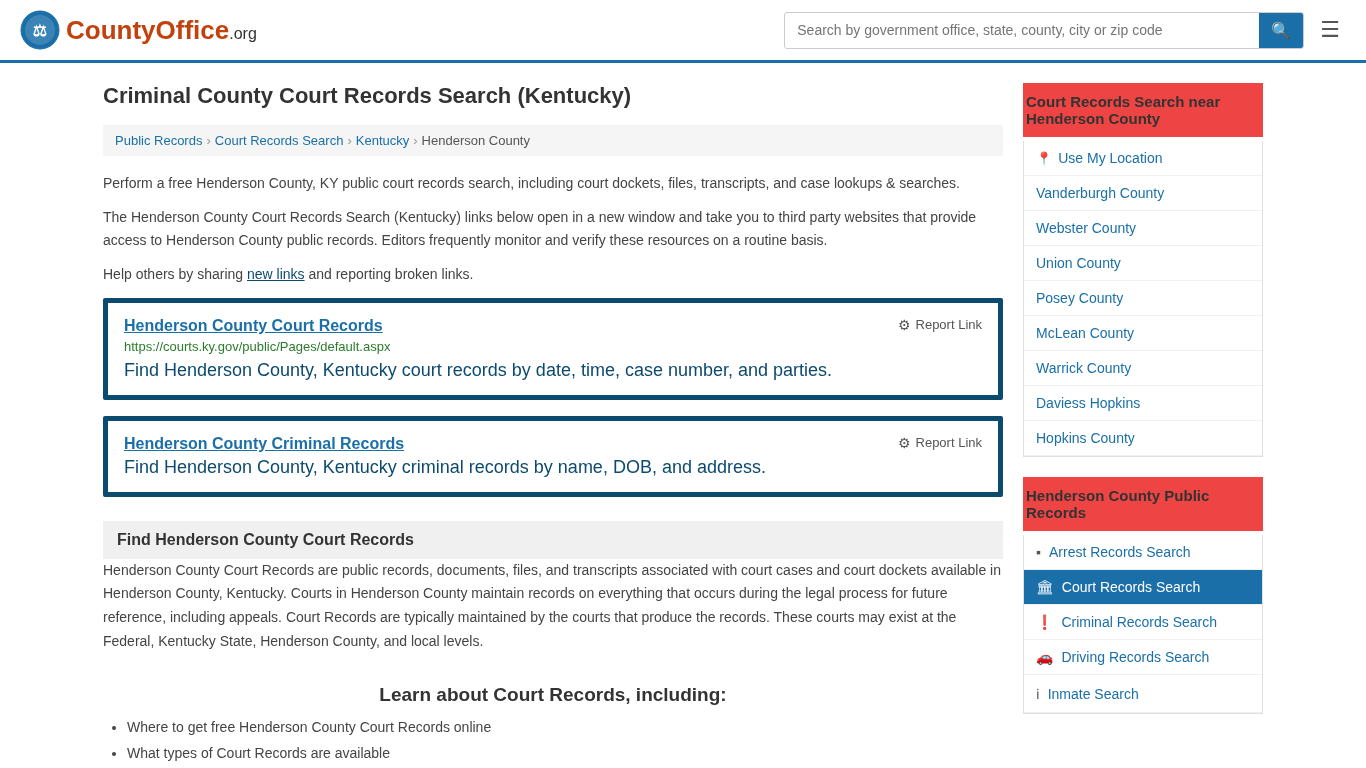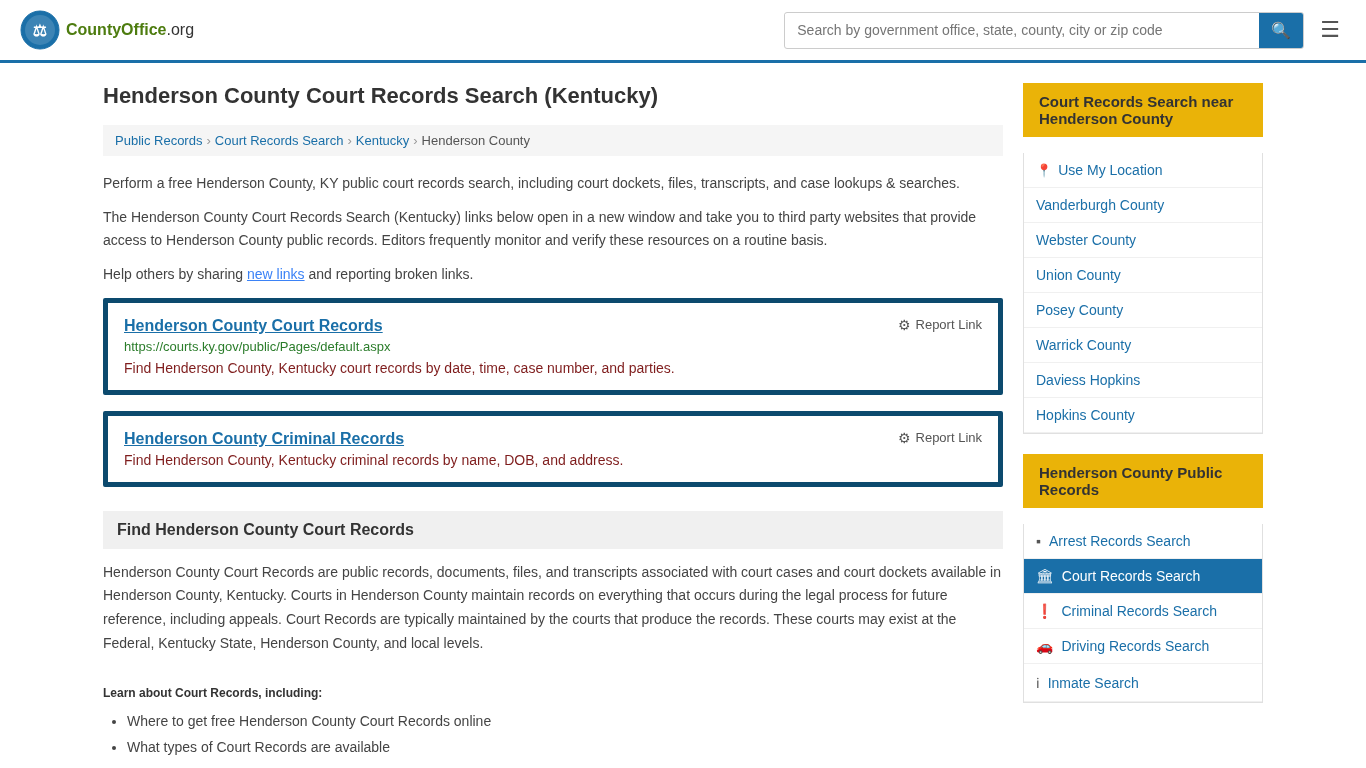--- a/index.html
+++ b/index.html
@@ -103,21 +103,21 @@
     .breadcrumb .sep { color: #999; }
 
     
     .description {
       font-size: 14px;
       color: #444;
       line-height: 1.6;
       margin-bottom: 12px;
     }
     .description a {
-      color: #3b82f6;
+      color: #0c4a6e;
       text-decoration: underline;
     }
 
     
     .record-entry {
       border: 5px solid #0c4a6e;
       padding: 14px 16px;
       margin-bottom: 16px;
       border-radius: 2px;
     }
@@ -145,67 +145,68 @@
     }
     .report-icon {
       font-size: 14px;
     }
     .record-url {
       color: #2a7c2a;
       font-size: 13px;
       margin-bottom: 6px;
     }
     .record-desc {
-      font-size: 14px;
-      color: #7f1d1d;
+      font-size: 18px;
+      color: #0c4a6e;
     }
 
     
     .section-heading {
       background: #f0f0f0;
       padding: 10px 14px;
       font-size: 16px;
       font-weight: bold;
       color: #333;
       margin-top: 24px;
-      margin-bottom: 12px;
+      margin-bottom: 0;
     }
 
     .body-text {
       font-size: 14px;
       color: #444;
       line-height: 1.7;
       margin-bottom: 30px;
     }
 
     .learn-heading {
-      font-size: 12px;
+      font-size: 19px;
       font-weight: bold;
       color: #333;
       margin-bottom: 8px;
+      text-align: center;
     }
 
     .bullet-list {
       padding-left: 24px;
       font-size: 14px;
       color: #444;
       line-height: 1.9;
     }
 
     
     .sidebar-section {
       margin-bottom: 20px;
     }
     .sidebar-heading {
-      background: #eab308;
-      padding: 10px 16px;
+      background: #ef4444;
+      padding: 10px 3px;
       font-size: 15px;
       font-weight: bold;
       color: #333;
-      margin-bottom: 16px;
+      margin-bottom: 4px;
     }
     .sidebar-list {
       list-style: none;
       border: 1px solid #e0e0e0;
       border-top: none;
     }
     .sidebar-list li {
       padding: 0;
     }
     .sidebar-list li a {
@@ -252,36 +253,36 @@
 <body>
 
 <header class="header">
   <div class="logo-area">
     <svg class="logo-icon" viewBox="0 0 40 40" xmlns="http://www.w3.org/2000/svg">
       <circle cx="20" cy="20" r="19" fill="#1a6fa8" stroke="#1a6fa8" stroke-width="1"></circle>
       <circle cx="20" cy="20" r="15" fill="white" opacity="0.15"></circle>
       <text x="20" y="26" text-anchor="middle" fill="white" font-size="16" font-weight="bold">⚖</text>
     </svg>
     <div>
-      <span style="font-size:16px; font-weight:bold; color:#4d7c0f;">CountyOffice</span><span style="font-size:16px; color:#333;">.org</span>
+      <span style="font-size:26px; font-weight:bold; color:#c2410c;">CountyOffice</span><span style="font-size:16px; color:#333;">.org</span>
     </div>
   </div>
   <div class="header-right">
     <div class="search-bar">
       <input type="text" placeholder="Search by government office, state, county, city or zip code" style="">
       <button>🔍</button>
     </div>
     <div class="menu-icon">☰</div>
   </div>
 </header>
 
 <div class="main-container">
   <div class="content-area">
 
-    <h1 class="page-title">Henderson County Court Records Search (Kentucky)</h1>
+    <h1 class="page-title">Criminal County Court Records Search (Kentucky)</h1>
 
     <div class="breadcrumb">
       <a href="#">Public Records</a>
       <span class="sep">›</span>
       <a href="#">Court Records Search</a>
       <span class="sep">›</span>
       <a href="#">Kentucky</a>
       <span class="sep">›</span>
       <span>Henderson County</span>
     </div>
@@ -341,20 +342,23 @@
           <li>
             <a href="#">Webster County</a>
           </li>
           <li>
             <a href="#">Union County</a>
           </li>
           <li>
             <a href="#">Posey County</a>
           </li>
           <li>
+            <a href="#">McLean County</a>
+          </li>
+          <li>
             <a href="#">Warrick County</a>
           </li>
           <li>
             <a href="#">Daviess Hopkins</a>
           </li>
           <li>
             <a href="#">Hopkins County</a>
           </li>
         </ul>
     </div>

